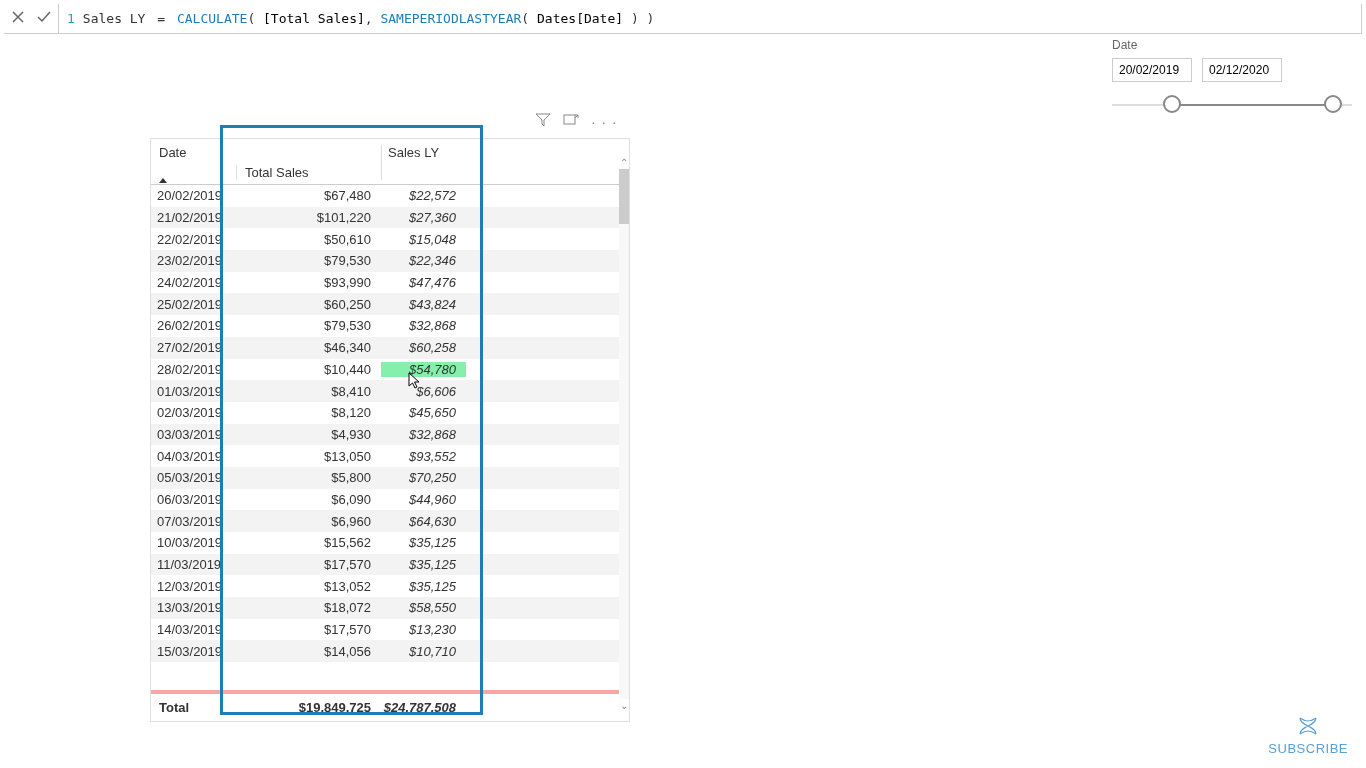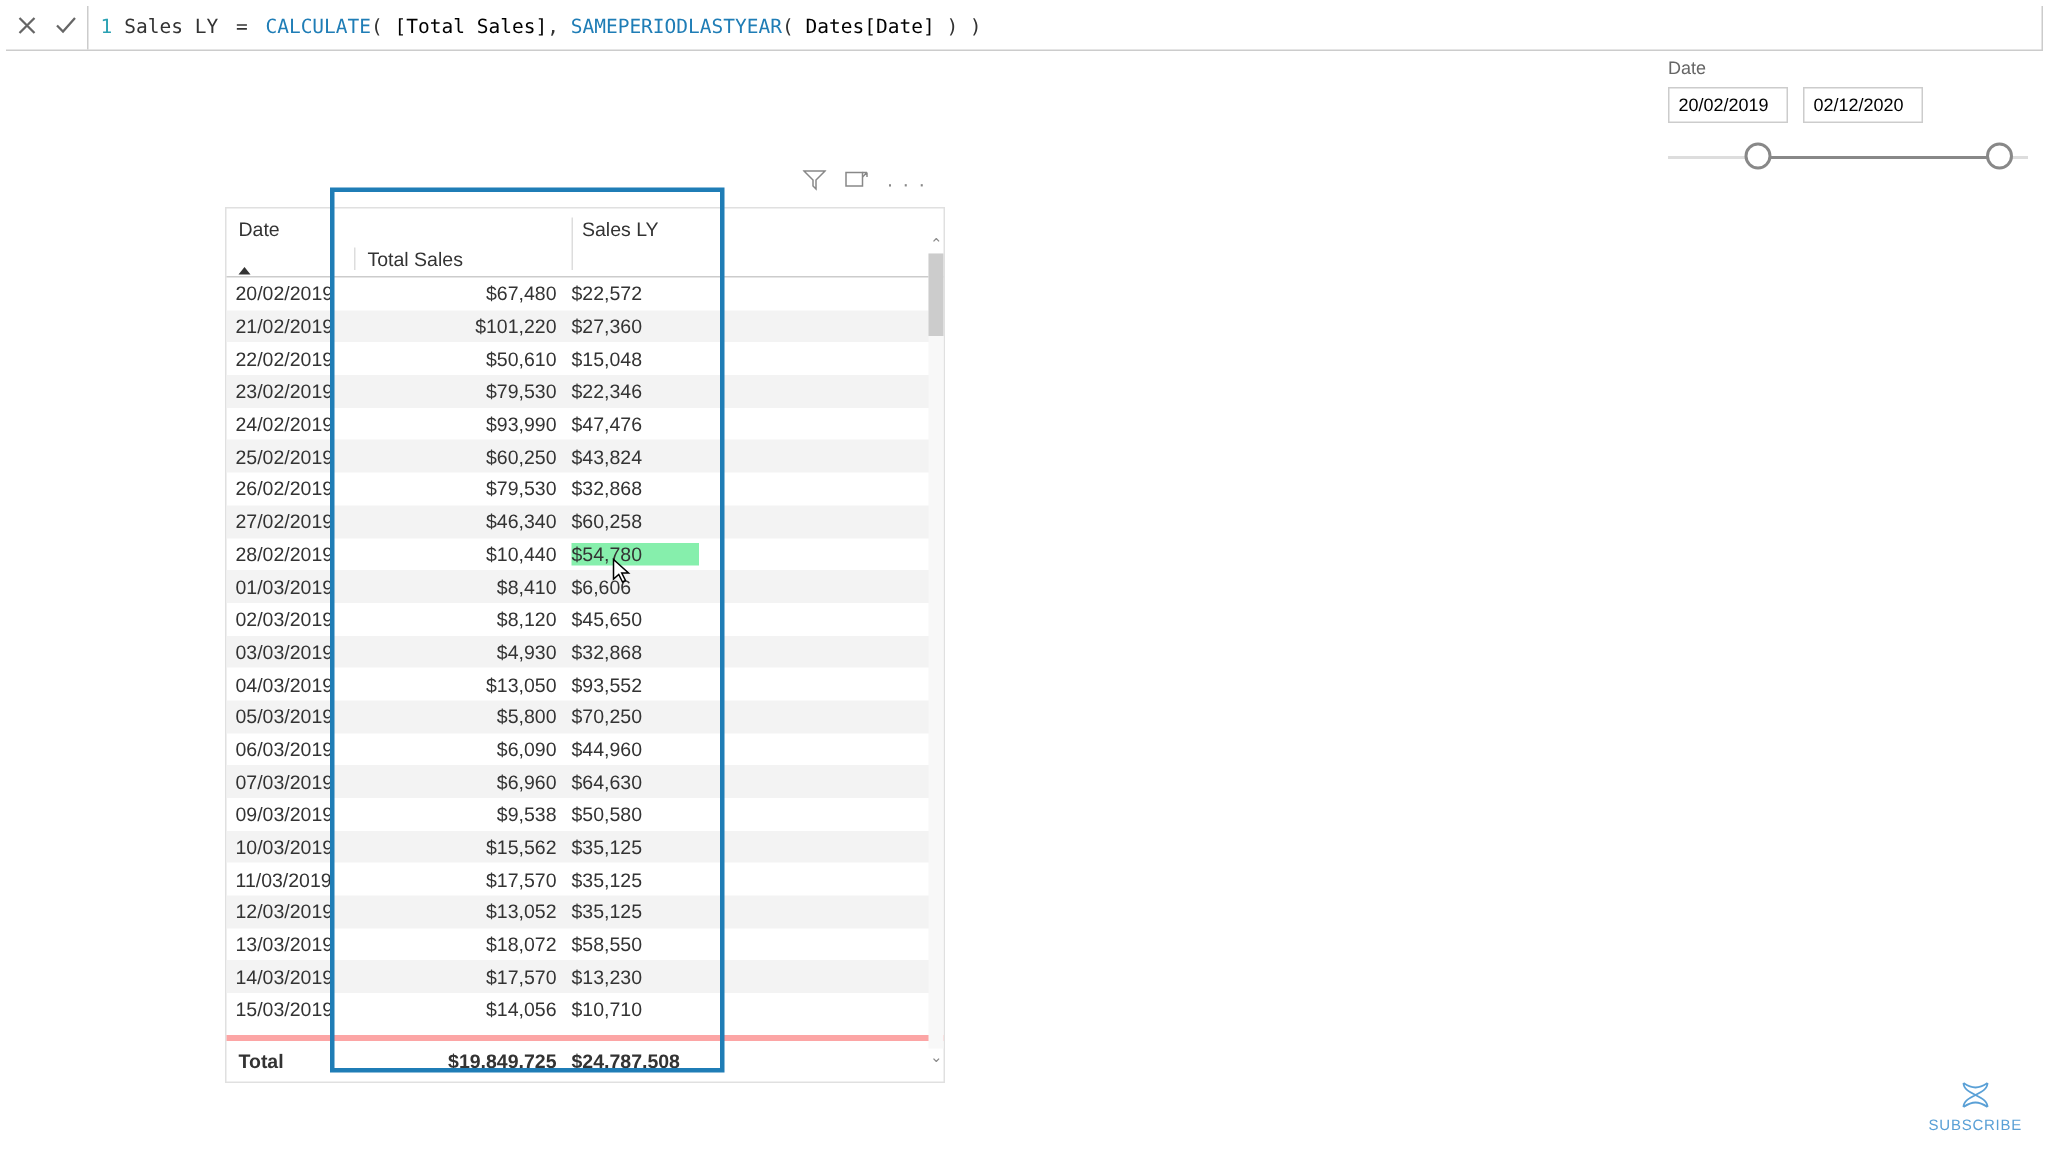--- a/index.html
+++ b/index.html
@@ -93,21 +93,21 @@
   }
   .trow {
     display: flex;
     align-items: center;
     height: 21.7px;
     font-size: 13px;
   }
   .trow:nth-child(even) { background: #f3f3f3; }
   .cd { width: 85px; padding-left: 6px; }
   .ct { width: 145px; text-align: right; padding-right: 10px; }
-  .cl { width: 85px; text-align: left; padding-right: 10px; }
+  .cl { width: 85px; text-align: right; padding-right: 10px; font-style: italic; }
   .cl.hi { background: #86efac; }
   .table-footer {
     display: flex;
     border-top: 4px solid #fca5a5;
     font-weight: 600;
     padding: 6px 0;
   }
   .table-footer .cd { padding-left: 8px; }
   .scroll-track {
     position: absolute;
@@ -188,21 +188,21 @@
   }
   .slider-handle.h1 { left: calc(25% - 9px); }
   .slider-handle.h2 { left: calc(92% - 9px); }
   
   .subscribe {
     position: absolute;
     right: 18px;
     bottom: 12px;
     text-align: center;
     color: #5aa0d6;
-    font-size: 10px;
+    font-size: 13px;
     letter-spacing: 0.5px;
   }
   .subscribe svg { width: 24px; height: 24px; }
 </style>
 </head>
 <body>
 
 <div class="formula-bar">
   <div class="formula-actions">
     <span>
@@ -334,25 +334,20 @@
         <div class="cd">06/03/2019</div>
         <div class="ct">$6,090</div>
         <div class="cl">$44,960</div>
       </div>
       <div class="trow">
         <div class="cd">07/03/2019</div>
         <div class="ct">$6,960</div>
         <div class="cl">$64,630</div>
       </div>
       <div class="trow">
-        <div class="cd">09/03/2019</div>
-        <div class="ct">$9,538</div>
-        <div class="cl">$50,580</div>
-      </div>
-      <div class="trow">
         <div class="cd">10/03/2019</div>
         <div class="ct">$15,562</div>
         <div class="cl">$35,125</div>
       </div>
       <div class="trow">
         <div class="cd">11/03/2019</div>
         <div class="ct">$17,570</div>
         <div class="cl">$35,125</div>
       </div>
       <div class="trow">

